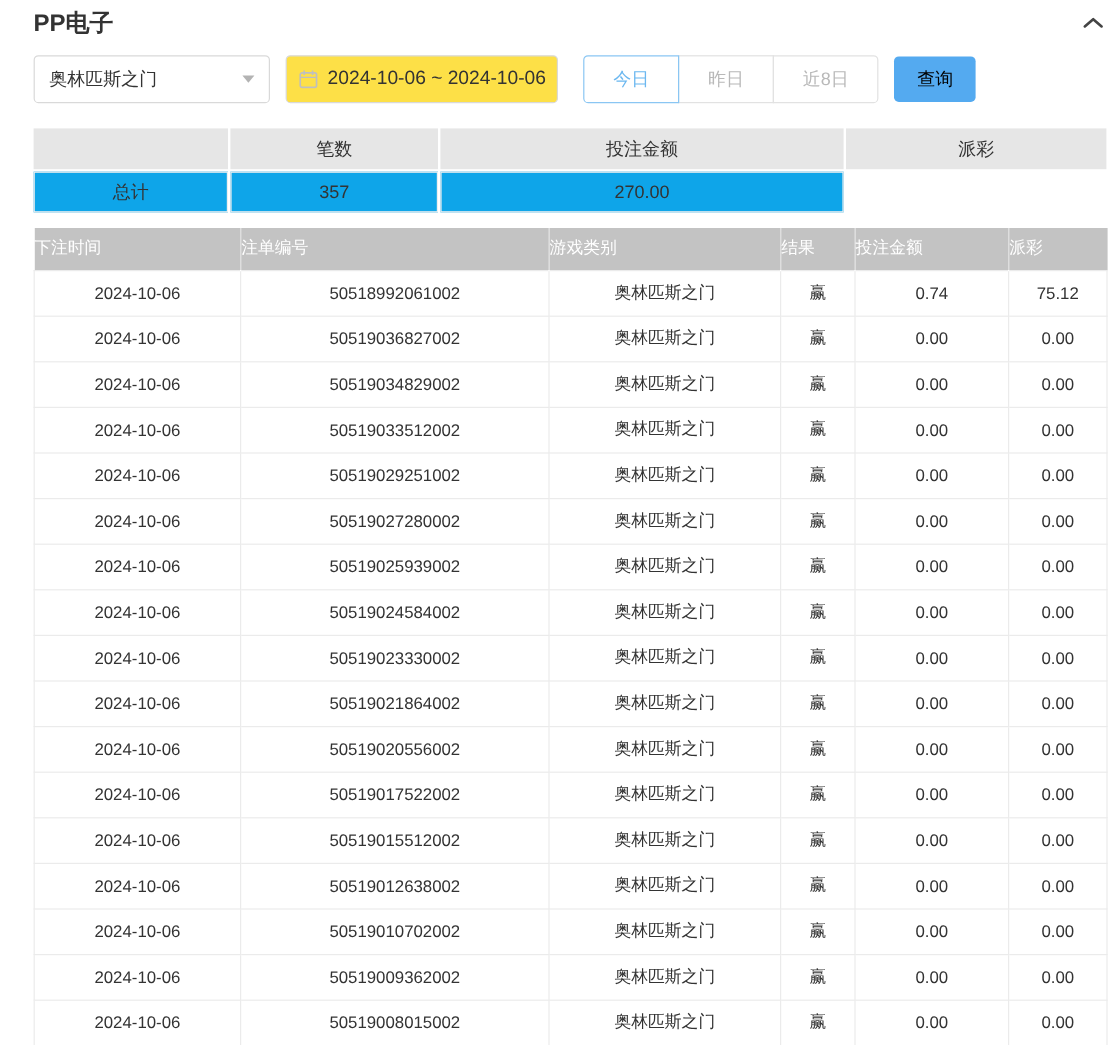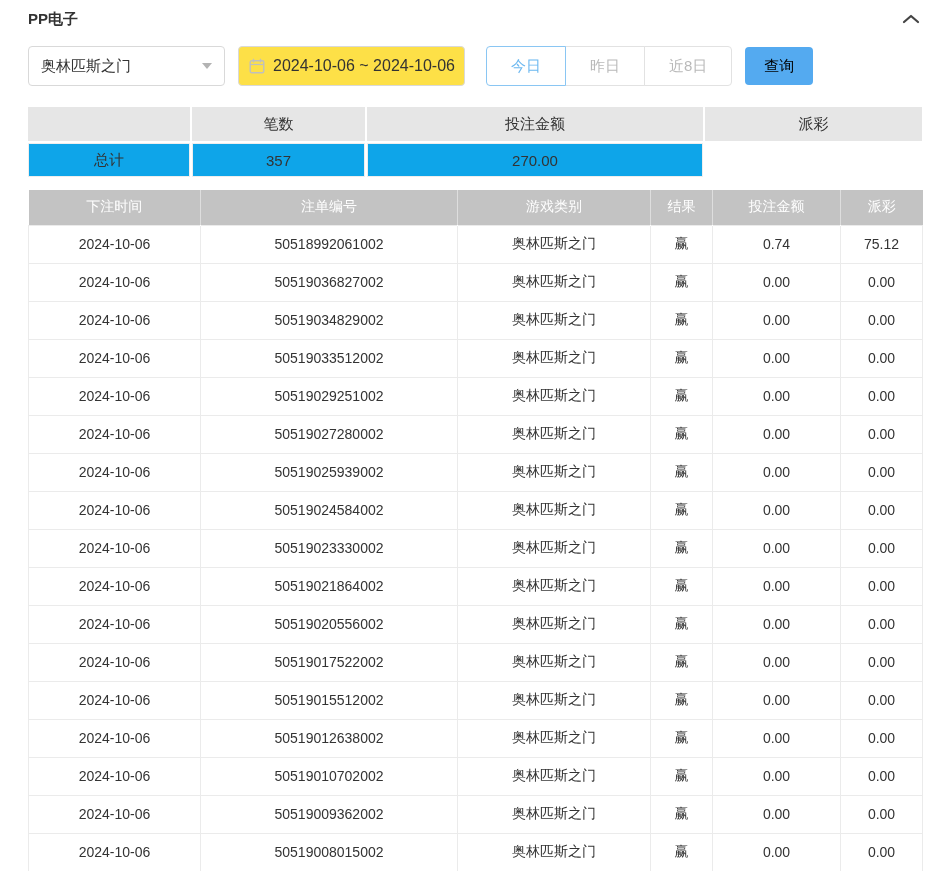--- a/index.html
+++ b/index.html
@@ -6,21 +6,21 @@
   html, body { width: 933px; height: 871px; overflow: hidden; }
   body {
     background: #ffffff;
     color: #333333;
     font-family: "Liberation Sans", "DejaVu Sans", sans-serif;
   }
   .page { padding: 8px 11px 0 28px; width: 933px; }
 
   
   .panel-header { display: flex; justify-content: space-between; align-items: center; height: 22px; }
-  .panel-title { font-size: 15px; font-weight: bold; color: #333; }
+  .panel-title { font-size: 20px; font-weight: bold; color: #333; }
   .collapse-btn { cursor: pointer; display: flex; align-items: center; padding: 2px; }
 
   
   .filters { display: flex; align-items: center; margin-top: 16px; height: 40px; }
   .game-select {
     width: 197px; height: 40px; border: 1px solid #d9d9d9; border-radius: 4px;
     display: flex; align-items: center; justify-content: space-between;
     padding: 0 12px; font-size: 15px; cursor: pointer; background: #fff;
   }
   .caret-down {
@@ -53,21 +53,21 @@
   .summary { margin-top: 21px; display: grid; grid-template-columns: 162px 173px 336px 217px; gap: 2px; width: 894px; }
   .summary .cell { height: 34px; display: flex; align-items: center; justify-content: center; font-size: 15px; }
   .summary .head { background: #e6e6e6; color: #333; }
   .summary .body { background: #0ea5e9; border: 1px solid #eeeeee; }
   .summary .label { font-weight: 500; }
 
   
   table.bets { margin-top: 13px; width: 894px; border-collapse: collapse; table-layout: fixed; }
   table.bets th {
     background: #c3c3c3; color: #ffffff; font-weight: normal; height: 35px;
-    font-size: 14px; border-right: 1px solid rgba(255,255,255,0.45); text-align: center;
+    font-size: 14px; border-right: 1px solid rgba(255,255,255,0.45); text-align: left;
   }
   table.bets th:last-child { border-right: none; }
   table.bets td {
     height: 38px; text-align: center; font-size: 14px; background: #fff;
     border: 1px solid #ebebeb; color: #333; overflow: hidden; white-space: nowrap;
   }
 </style>
 </head>
 <body>
 

